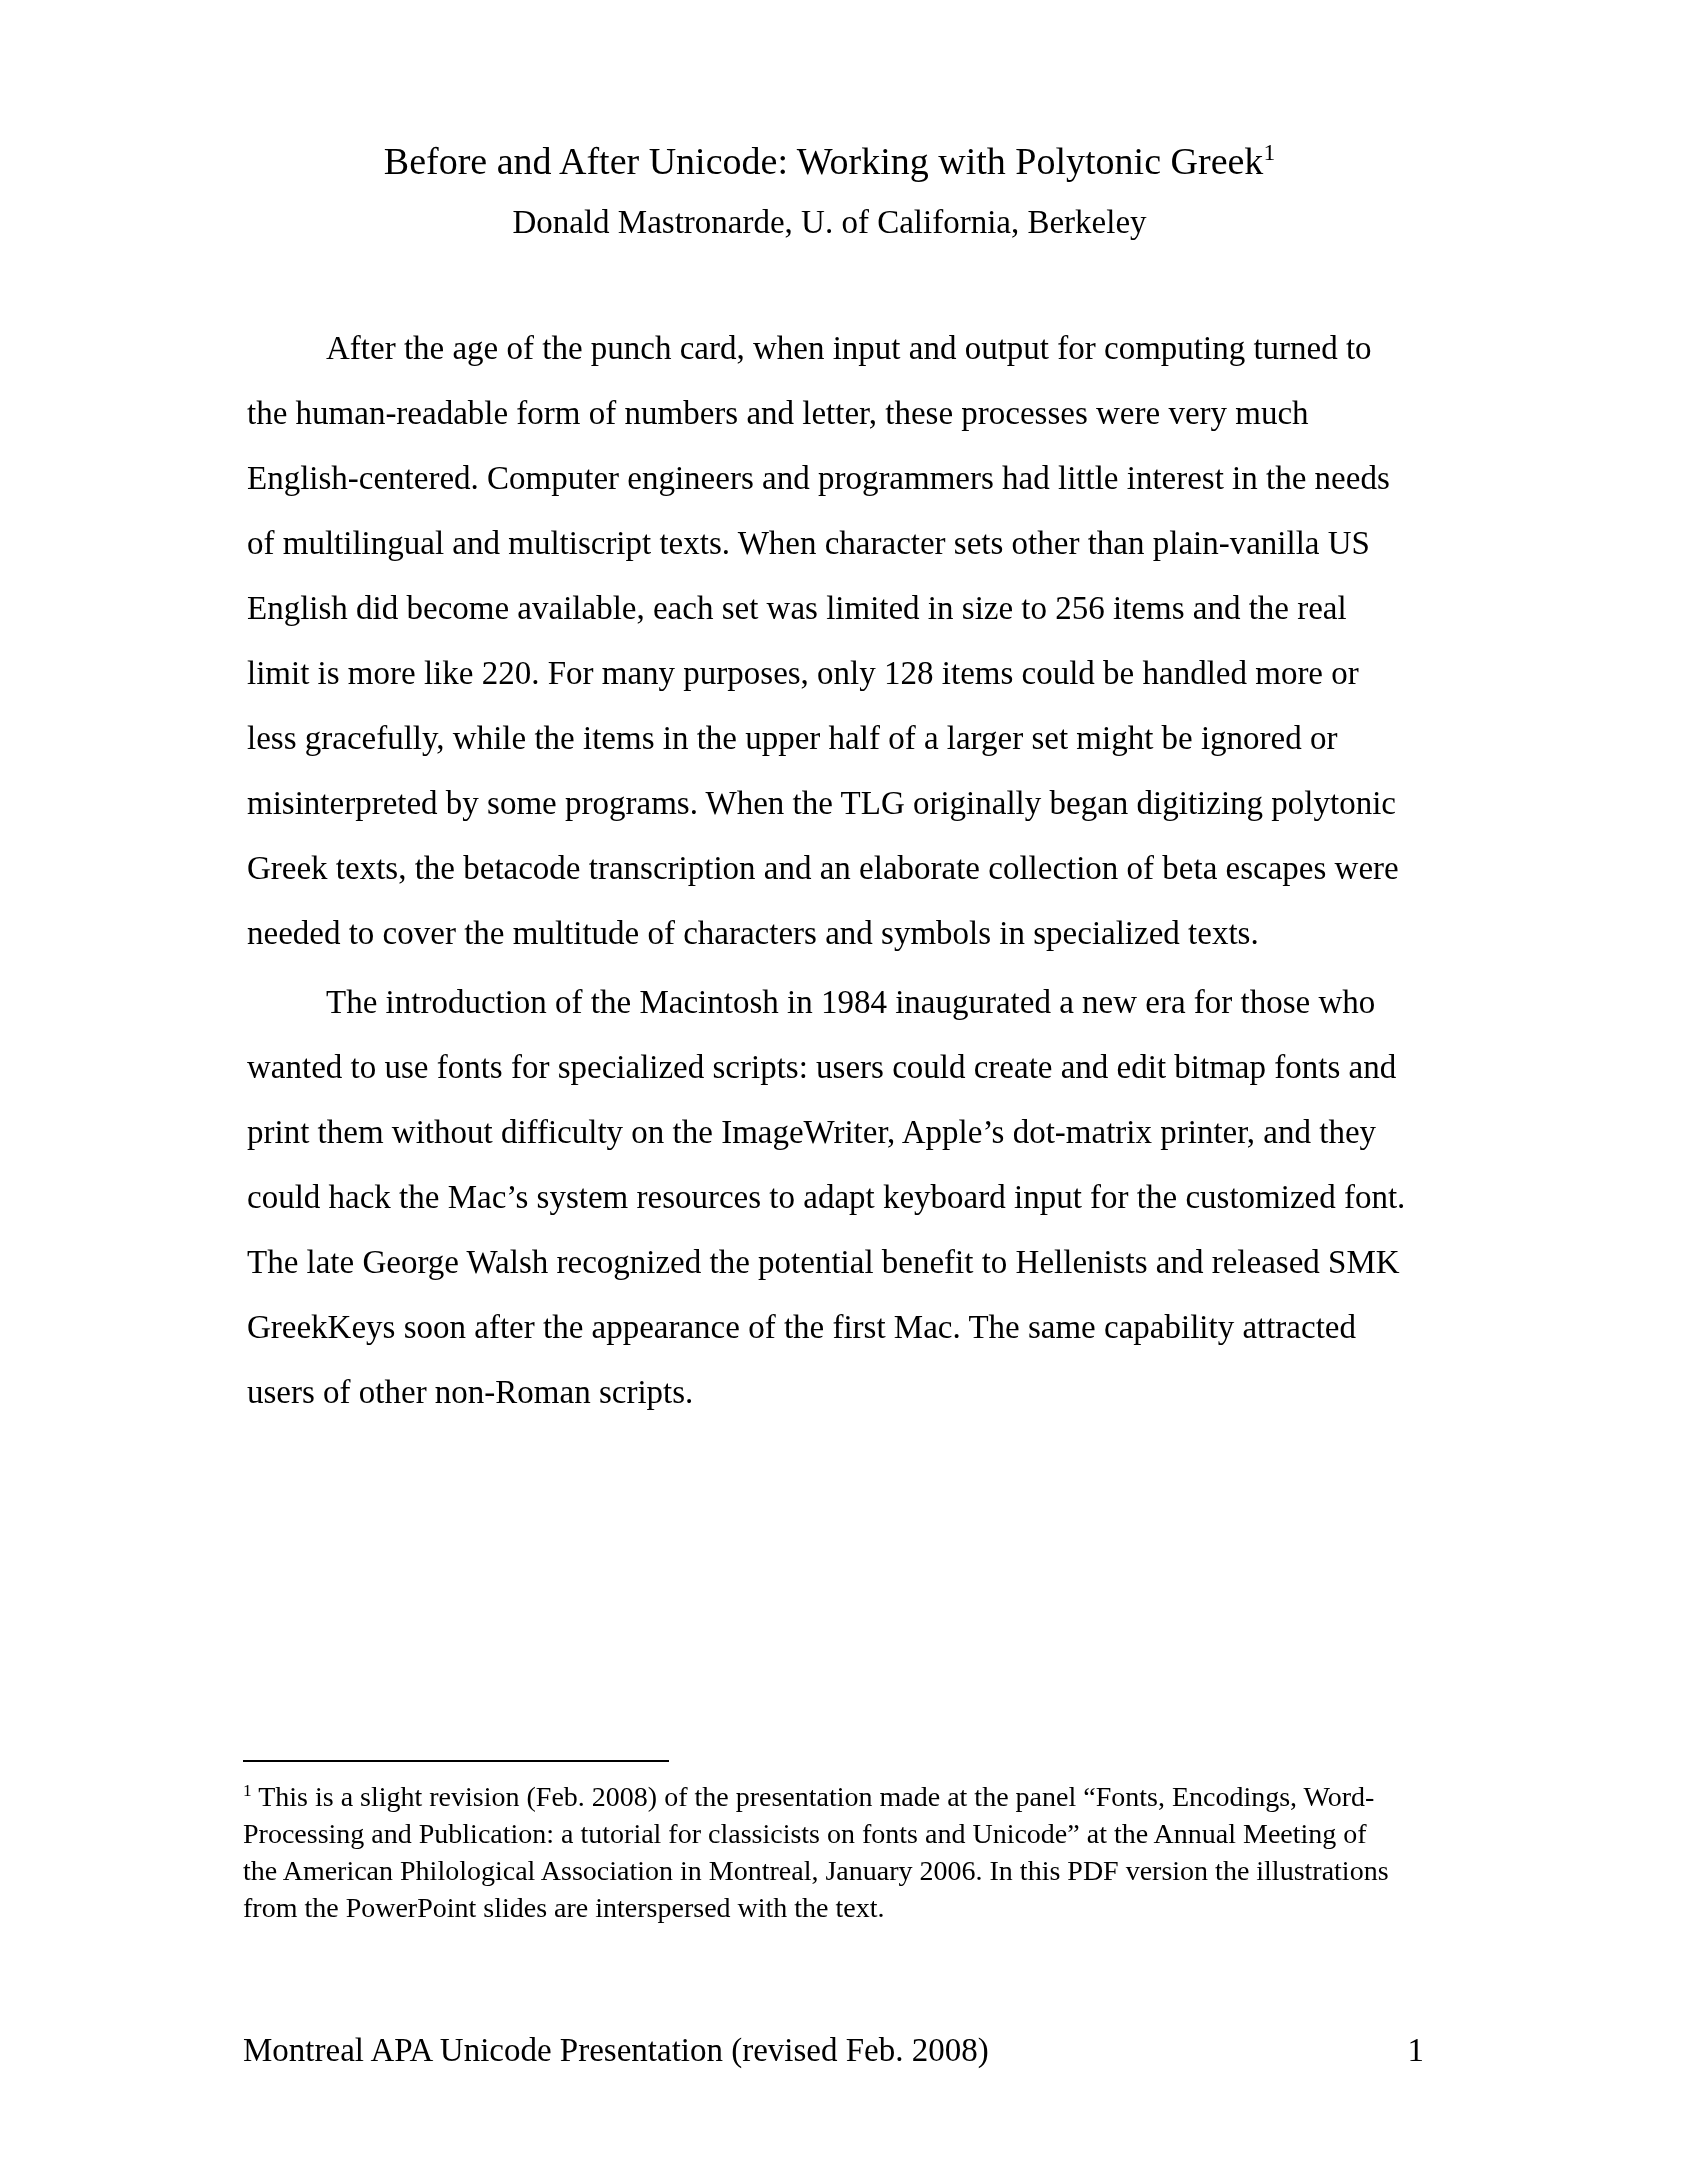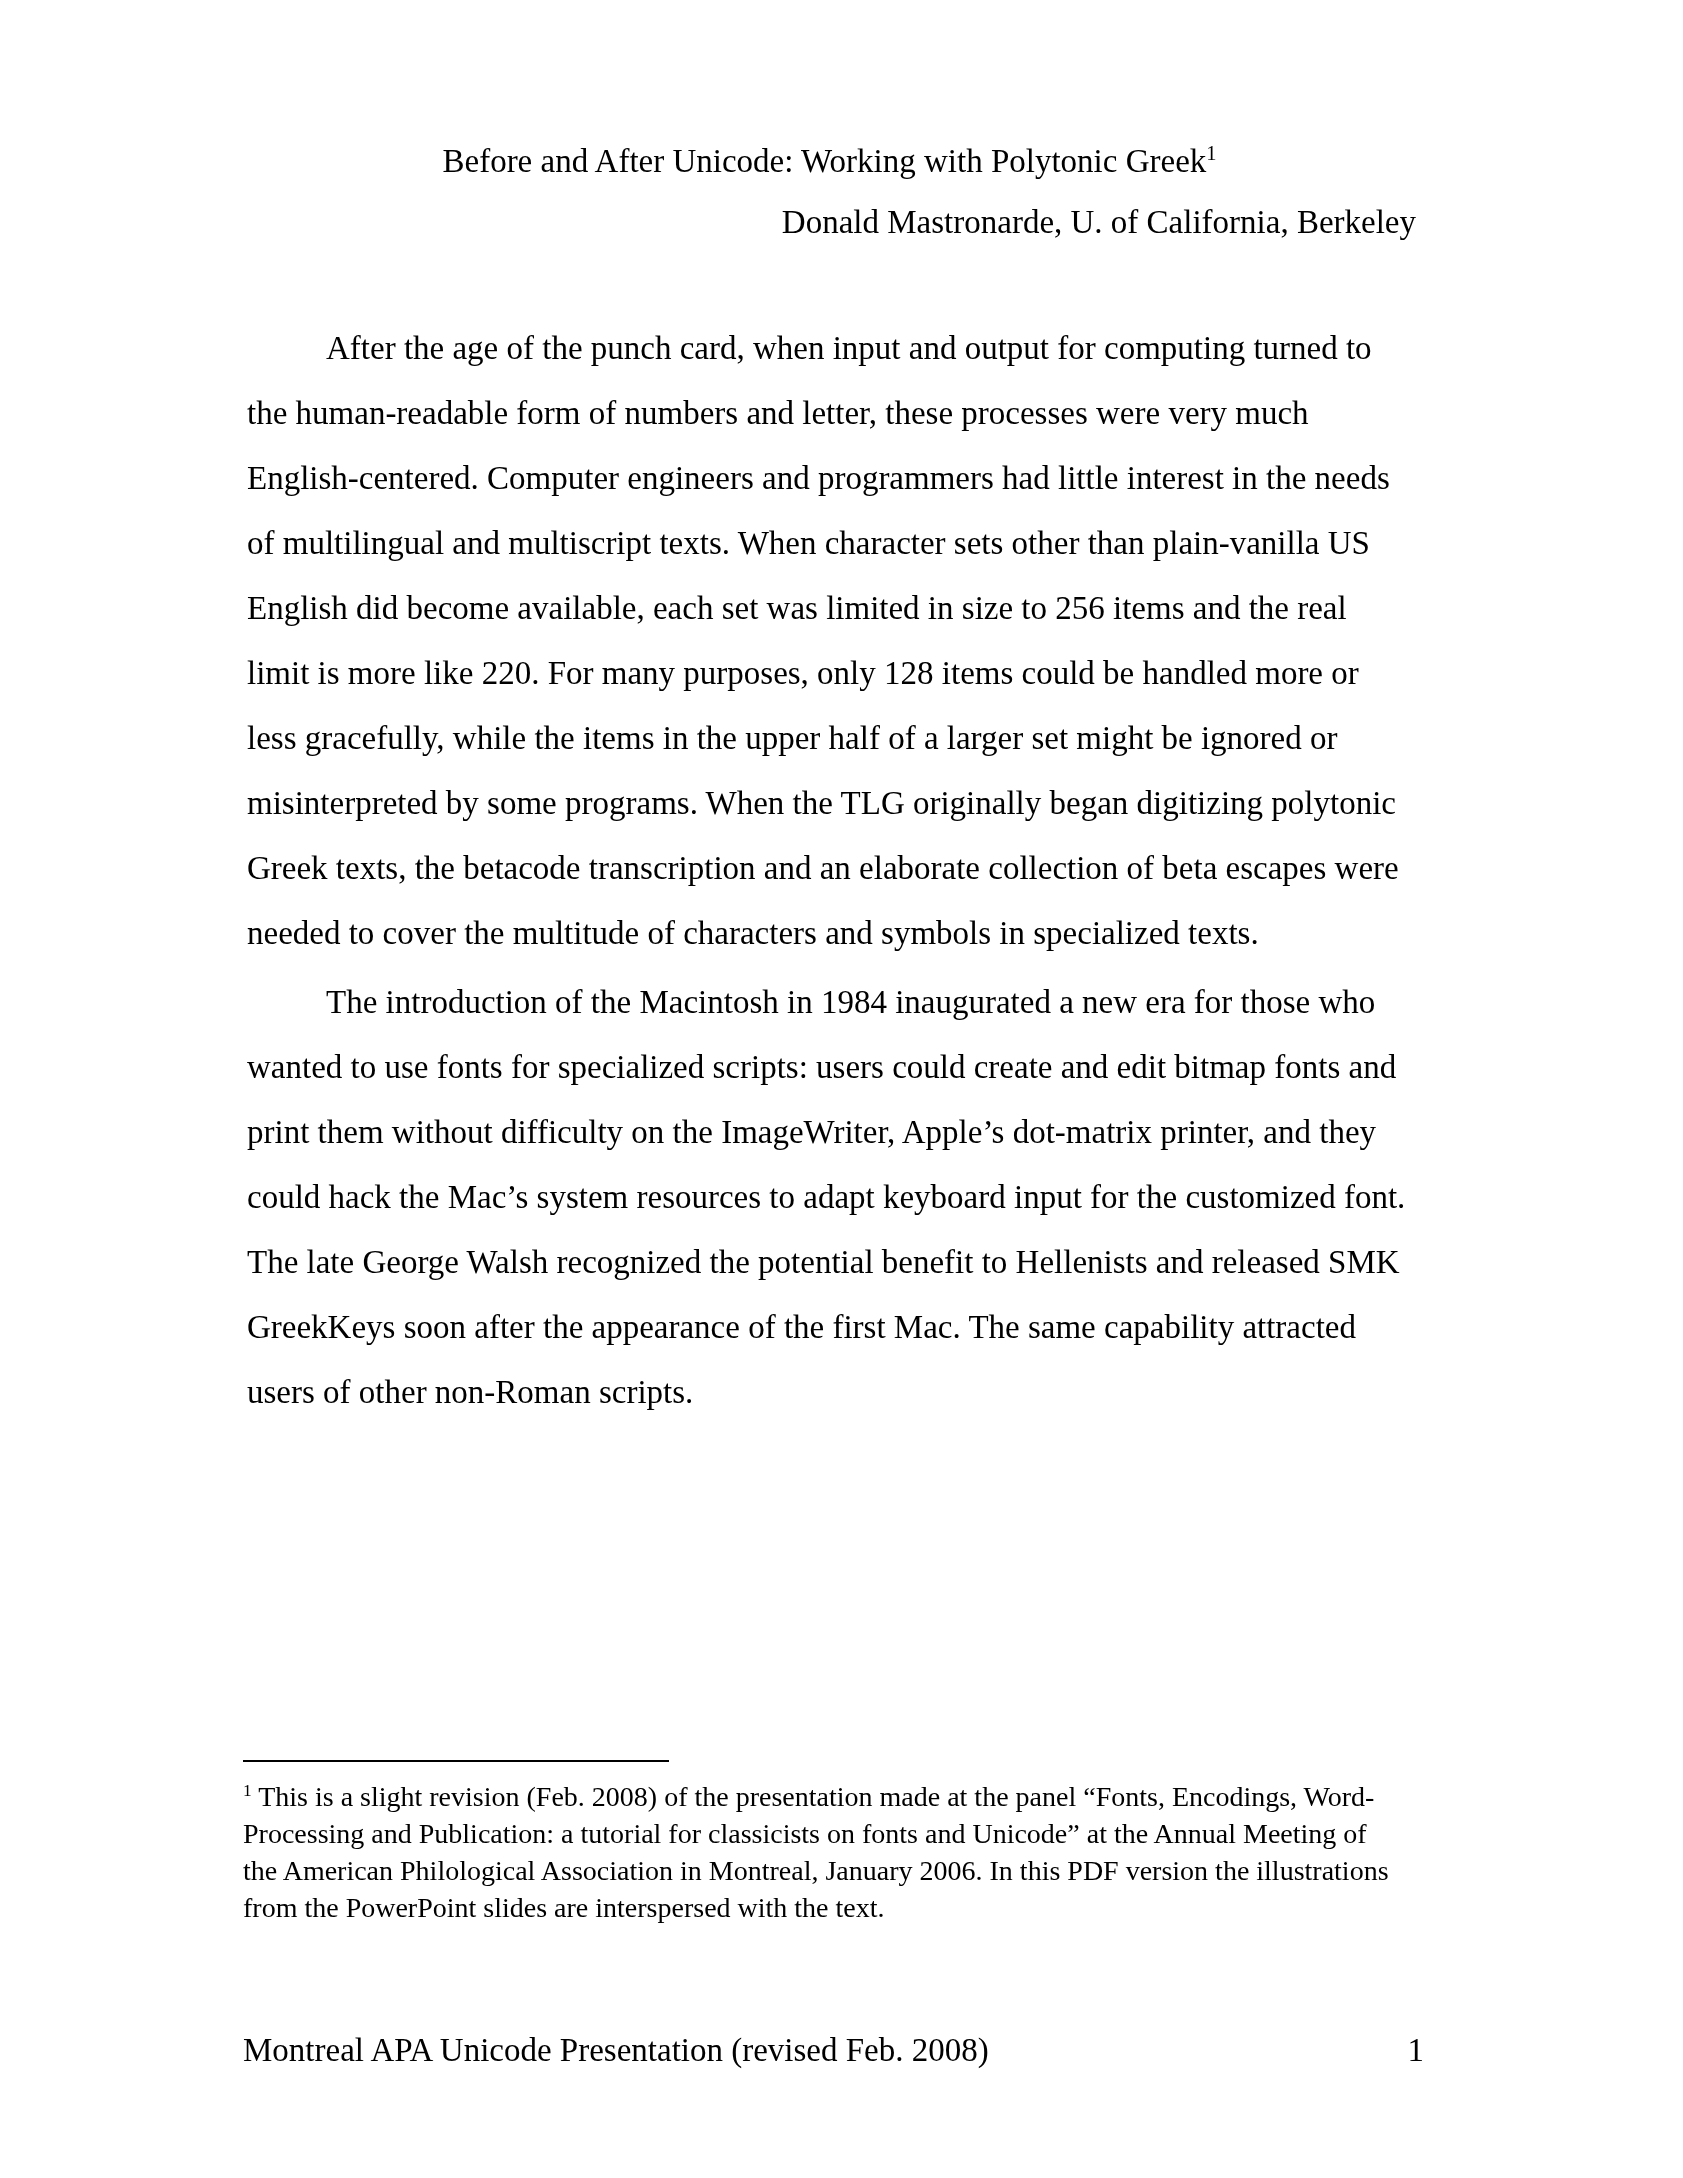--- a/index.html
+++ b/index.html
@@ -18,31 +18,30 @@
     padding: 131px 267px 0 243px;
     overflow: hidden;
   }
   .title-block {
     text-align: center;
     font-size: 33px;
     line-height: 61px;
   }
   .title {
     margin: 0;
-    font-size: 33px;
+    font-size: 38px;
     font-weight: normal;
   }
   .title sup, .footnote sup {
     font-size: 0.62em;
     vertical-align: super;
     line-height: 0;
   }
   .author {
     font-size: 33px;
-    text-align: right;
   }
   .body-text {
     margin-top: 63px;
     font-size: 33px;
     line-height: 65px;
     text-align: left;
   }
   .para {
     margin: 4px;
     text-indent: 79px;

